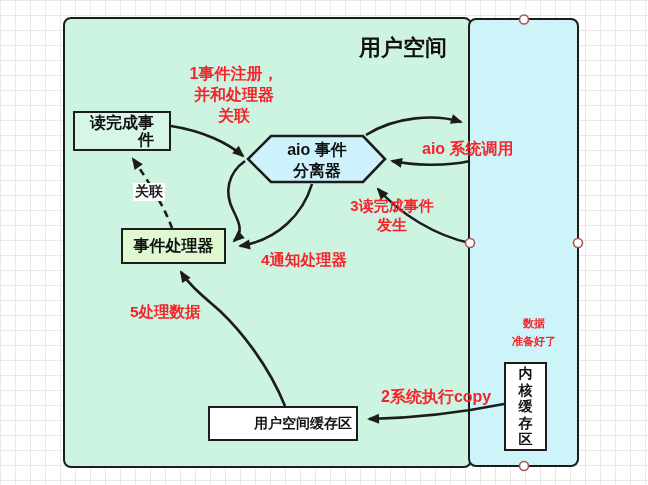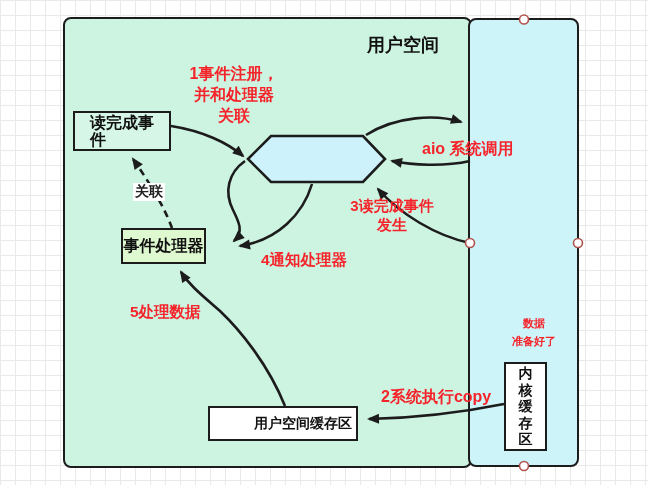--- a/index.html
+++ b/index.html
@@ -9,30 +9,30 @@
     background-color:#ffffff;
     background-image:
       linear-gradient(#e9e9e9 1px, transparent 1px),
       linear-gradient(90deg,#e9e9e9 1px, transparent 1px);
     background-size:15px 15px;
   }
   .region{position:absolute;border:2.6px solid #1c1c1c;border-radius:8px;box-sizing:border-box;}
   .region.user{left:63px;top:17px;width:409px;height:451px;z-index:1;}
   .region.kernel{left:468px;top:18px;width:111px;height:449px;z-index:2;}
   .title{position:absolute;font-weight:bold;color:#111;z-index:5;text-align:center;}
-  .user-title{left:345px;top:33px;width:116px;font-size:18px;}
+  .user-title{left:345px;top:33px;width:116px;font-size:22px;}
   .kernel-title{left:468px;top:46px;width:111px;font-size:18px;}
   svg.overlay{position:absolute;left:0;top:0;z-index:3;}
   .node{
     position:absolute;border:2.6px solid #1c1c1c;box-sizing:border-box;
-    display:flex;align-items:center;justify-content:center;text-align:left;
+    display:flex;align-items:center;justify-content:center;text-align:right;
     font-weight:bold;color:#111;white-space:pre-line;z-index:4;
   }
   .read-event{left:73px;top:111px;width:98px;height:40px;font-size:16px;line-height:17px;}
-  .handler{left:121px;top:228px;width:85px;height:36px;font-size:16px;}
+  .handler{left:121px;top:228px;width:105px;height:36px;font-size:16px;}
   .user-buffer{left:208px;top:406px;width:150px;height:35px;font-size:14px;}
   .kernel-buffer{left:504px;top:362px;width:43px;height:89px;font-size:14px;line-height:16.4px;}
   .hex-label{
     position:absolute;left:252px;top:139px;width:130px;height:42px;z-index:4;
     display:flex;align-items:center;justify-content:center;text-align:center;
     font-weight:bold;color:#111;font-size:16px;line-height:21px;white-space:pre-line;
   }
   .red{position:absolute;font-weight:bold;z-index:5;white-space:pre-line;text-align:center;}
   .step1{left:178px;top:63px;width:112px;font-size:16px;line-height:21px;}
   .aio-call{left:422px;top:139px;font-size:16px;white-space:nowrap;}
@@ -77,20 +77,22 @@
 
     <circle cx="524" cy="19.5" r="4.5" fill="#ffffff" stroke="#b0524e" stroke-width="1.6"></circle>
     <circle cx="470" cy="243" r="4.5" fill="#ffffff" stroke="#b0524e" stroke-width="1.6"></circle>
     <circle cx="578" cy="243" r="4.5" fill="#ffffff" stroke="#b0524e" stroke-width="1.6"></circle>
     <circle cx="524" cy="466" r="4.5" fill="#ffffff" stroke="#b0524e" stroke-width="1.6"></circle>
   </svg>
 
   <div class="node read-event" style="background-color: rgb(214, 246, 231);">读完成事
 件</div>
 
+  <div class="hex-label">aio 事件
+分离器</div>
 
   <div class="node handler" style="background-color: rgb(222, 248, 207);">事件处理器</div>
 
   <div class="node user-buffer" style="background-color: rgb(255, 255, 255); padding-left: 40px;">用户空间缓存区</div>
 
   <div class="node kernel-buffer" style="background-color: rgb(255, 255, 255);">内
 核
 缓
 存
 区</div>

